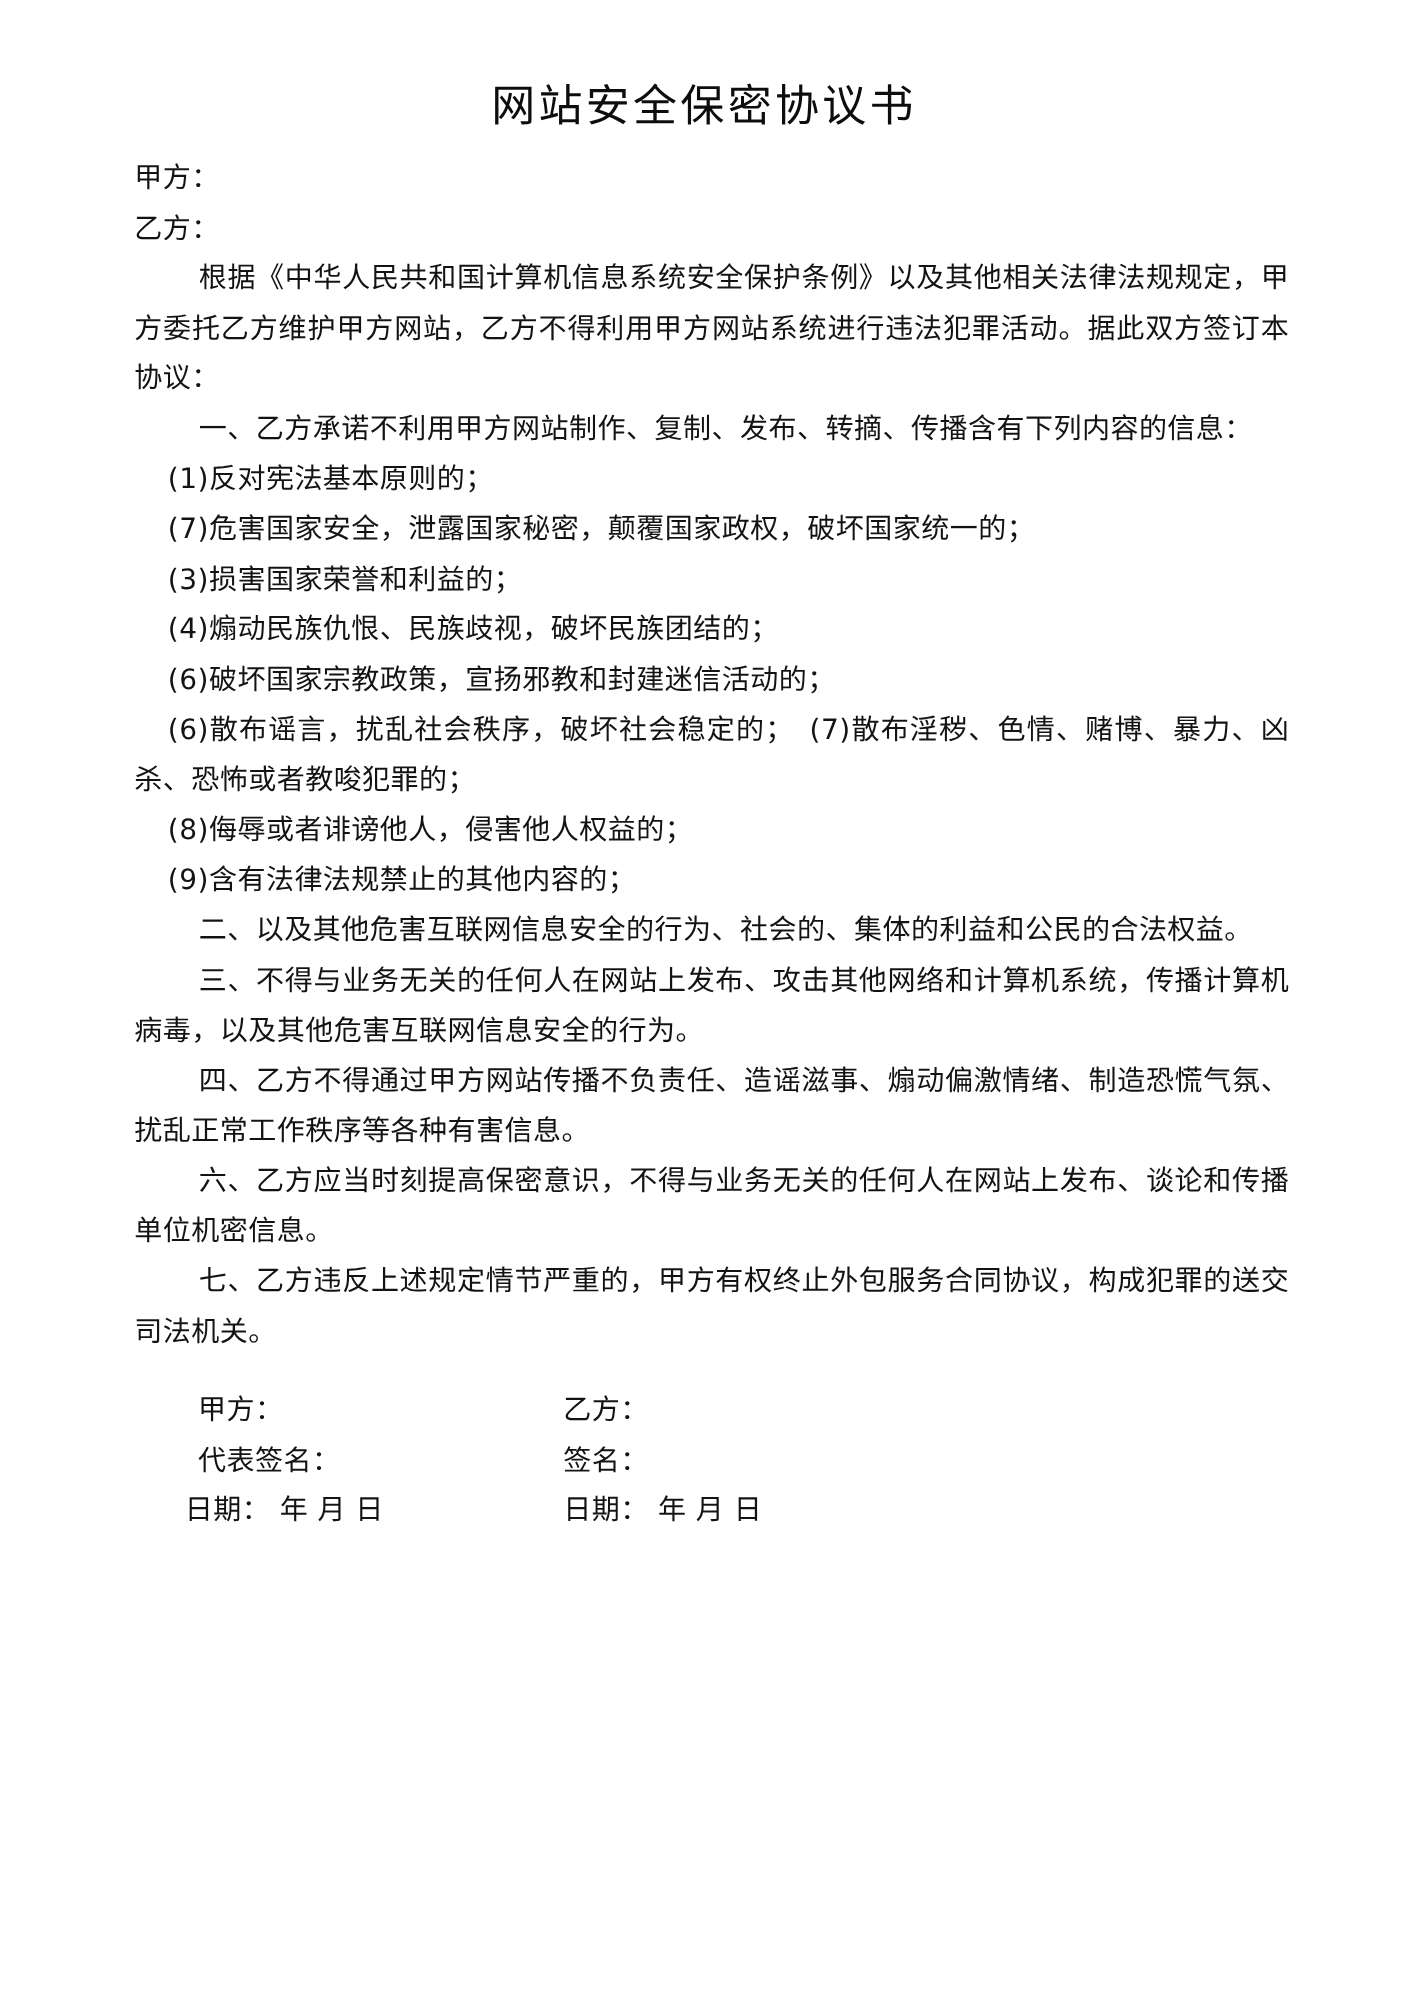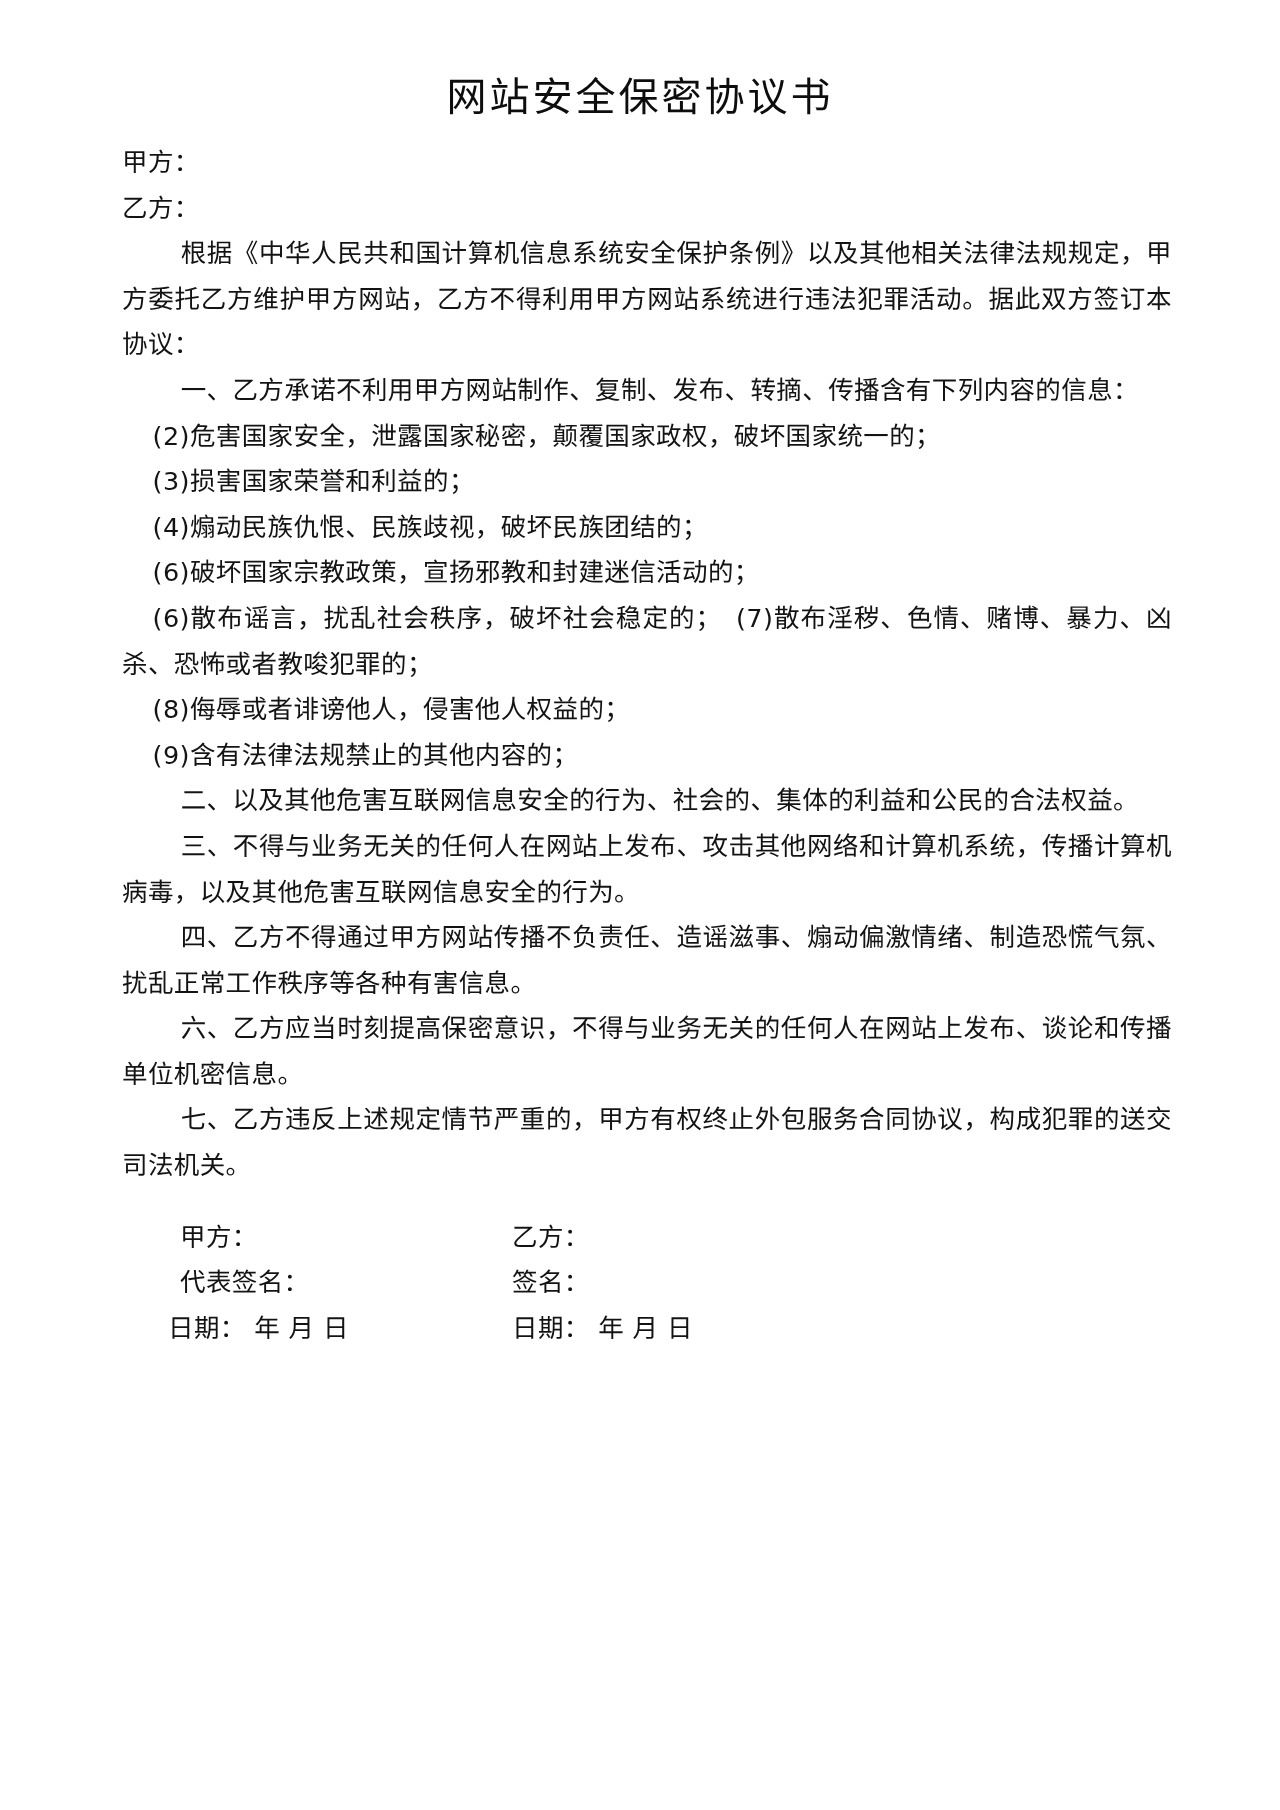--- a/index.html
+++ b/index.html
@@ -95,22 +95,23 @@
   <div class="body-block">
 
     <p class="para noindent">甲方：</p>
 
     <p class="para noindent">乙方：</p>
 
     <p class="para indent2">根据《中华人民共和国计算机信息系统安全保护条例》以及其他相关法律法规规定，甲方委托乙方维护甲方网站，乙方不得利用甲方网站系统进行违法犯罪活动。据此双方签订本协议：</p>
 
     <p class="para indent2">一、乙方承诺不利用甲方网站制作、复制、发布、转摘、传播含有下列内容的信息：</p>
 
+    <p class="para indent1">(1)反对宪法基本原则的；</p>
 
-    <p class="para indent1">(2)危害国家安全，泄露国家秘密，颠覆国家政权，破坏国家统一的；</p>
+    <p class="para indent1">(7)危害国家安全，泄露国家秘密，颠覆国家政权，破坏国家统一的；</p>
 
     <p class="para indent1">(3)损害国家荣誉和利益的；</p>
 
     <p class="para indent1">(4)煽动民族仇恨、民族歧视，破坏民族团结的；</p>
 
     <p class="para indent1">(6)破坏国家宗教政策，宣扬邪教和封建迷信活动的；</p>
 
     <p class="para indent1">(6)散布谣言，扰乱社会秩序，破坏社会稳定的；　(7)散布淫秽、色情、赌博、暴力、凶杀、恐怖或者教唆犯罪的；</p>
 
     <p class="para indent1">(8)侮辱或者诽谤他人，侵害他人权益的；</p>

